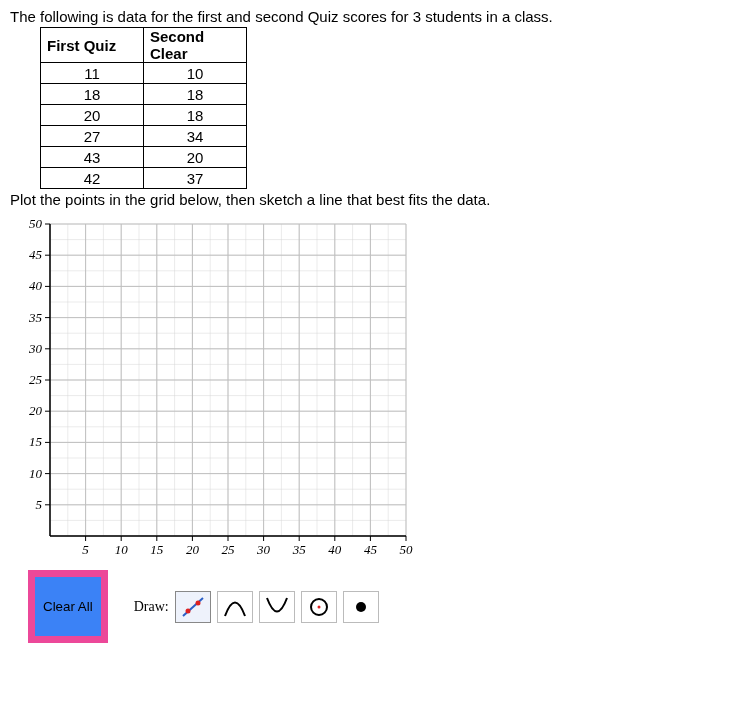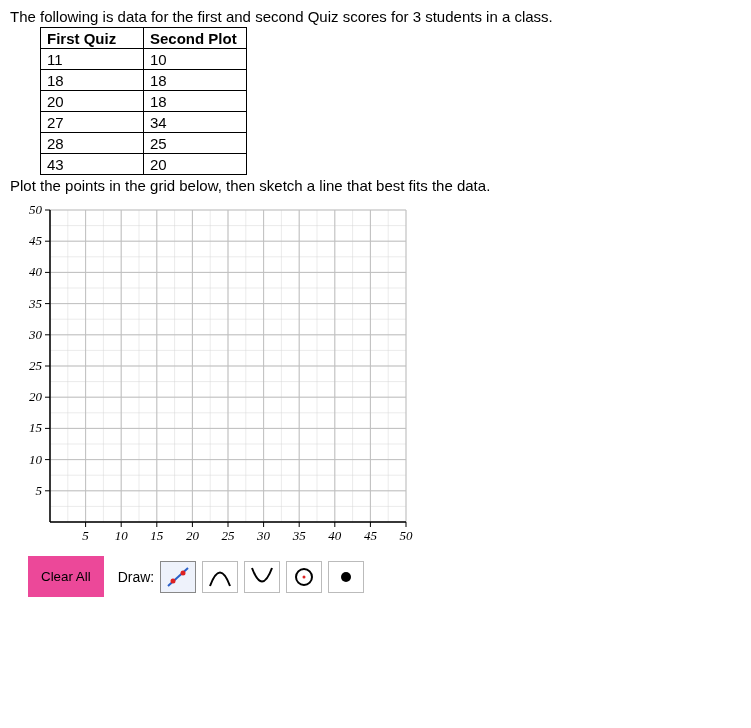--- a/index.html
+++ b/index.html
@@ -20,46 +20,46 @@
       padding: 0 6px;
       font-weight: normal;
       height: 20px;
     }
     table.data th {
       font-weight: bold;
       text-align: left;
       width: 90px;
     }
     table.data td {
-      text-align: left;
+      text-align: center;
       width: 90px;
     }
     .grid-wrap {
       position: relative;
       margin: 6px 0 6px 6px;
       font-family: Georgia, "Times New Roman", serif;
       font-style: italic;
       font-size: 14px;
     }
     svg.grid { display: block; }
     .toolbar {
       display: flex;
       align-items: center;
       gap: 6px;
       margin: 4px 0 0 18px;
       font-family: "Trebuchet MS", sans-serif;
       font-size: 14px;
     }
     .btn-clear {
-      border: 5px solid #ec4899;
-      background: #ec4899;
-      padding: 8px 8px;
+      border: 7px solid #ec4899;
+      background: #3b82f6;
+      padding: 22px 8px;
       cursor: pointer;
     }
-    .draw-label { margin-left: 8px; }
+    .draw-label { margin-left: 20px; font-family: Liberation Serif, serif; }
     .tool {
       width: 34px;
       height: 30px;
       border: 1px solid #bbb;
       background: #fff;
       display: inline-flex;
       align-items: center;
       justify-content: center;
       cursor: pointer;
     }
@@ -67,47 +67,47 @@
   </style>
 </head>
 <body>
 
 <div class="intro">The following is data for the first and second Quiz scores for 3 students in a class.</div>
 
 <table class="data">
   <thead>
     <tr>
       <th>First Quiz</th>
-      <th>Second Plot</th>
+      <th>Second Clear</th>
     </tr>
   </thead>
   <tbody id="tbody">
       <tr>
         <td>11</td>
         <td>10</td>
       </tr>
       <tr>
         <td>18</td>
         <td>18</td>
       </tr>
       <tr>
         <td>20</td>
         <td>18</td>
       </tr>
       <tr>
         <td>27</td>
         <td>34</td>
       </tr>
       <tr>
-        <td>28</td>
-        <td>25</td>
-      </tr>
-      <tr>
         <td>43</td>
         <td>20</td>
+      </tr>
+      <tr>
+        <td>42</td>
+        <td>37</td>
       </tr>
     </tbody>
 </table>
 
 <div class="instr">Plot the points in the grid below, then sketch a line that best fits the data.</div>
 
 <div class="grid-wrap">
   <svg class="grid" id="gridsvg" width="400" height="350">
       <line x1="34" y1="322" x2="34" y2="10" stroke="#d7d7d7" stroke-width="0.5"></line>
       <line x1="34" y1="322" x2="390" y2="322" stroke="#d7d7d7" stroke-width="0.5"></line>

